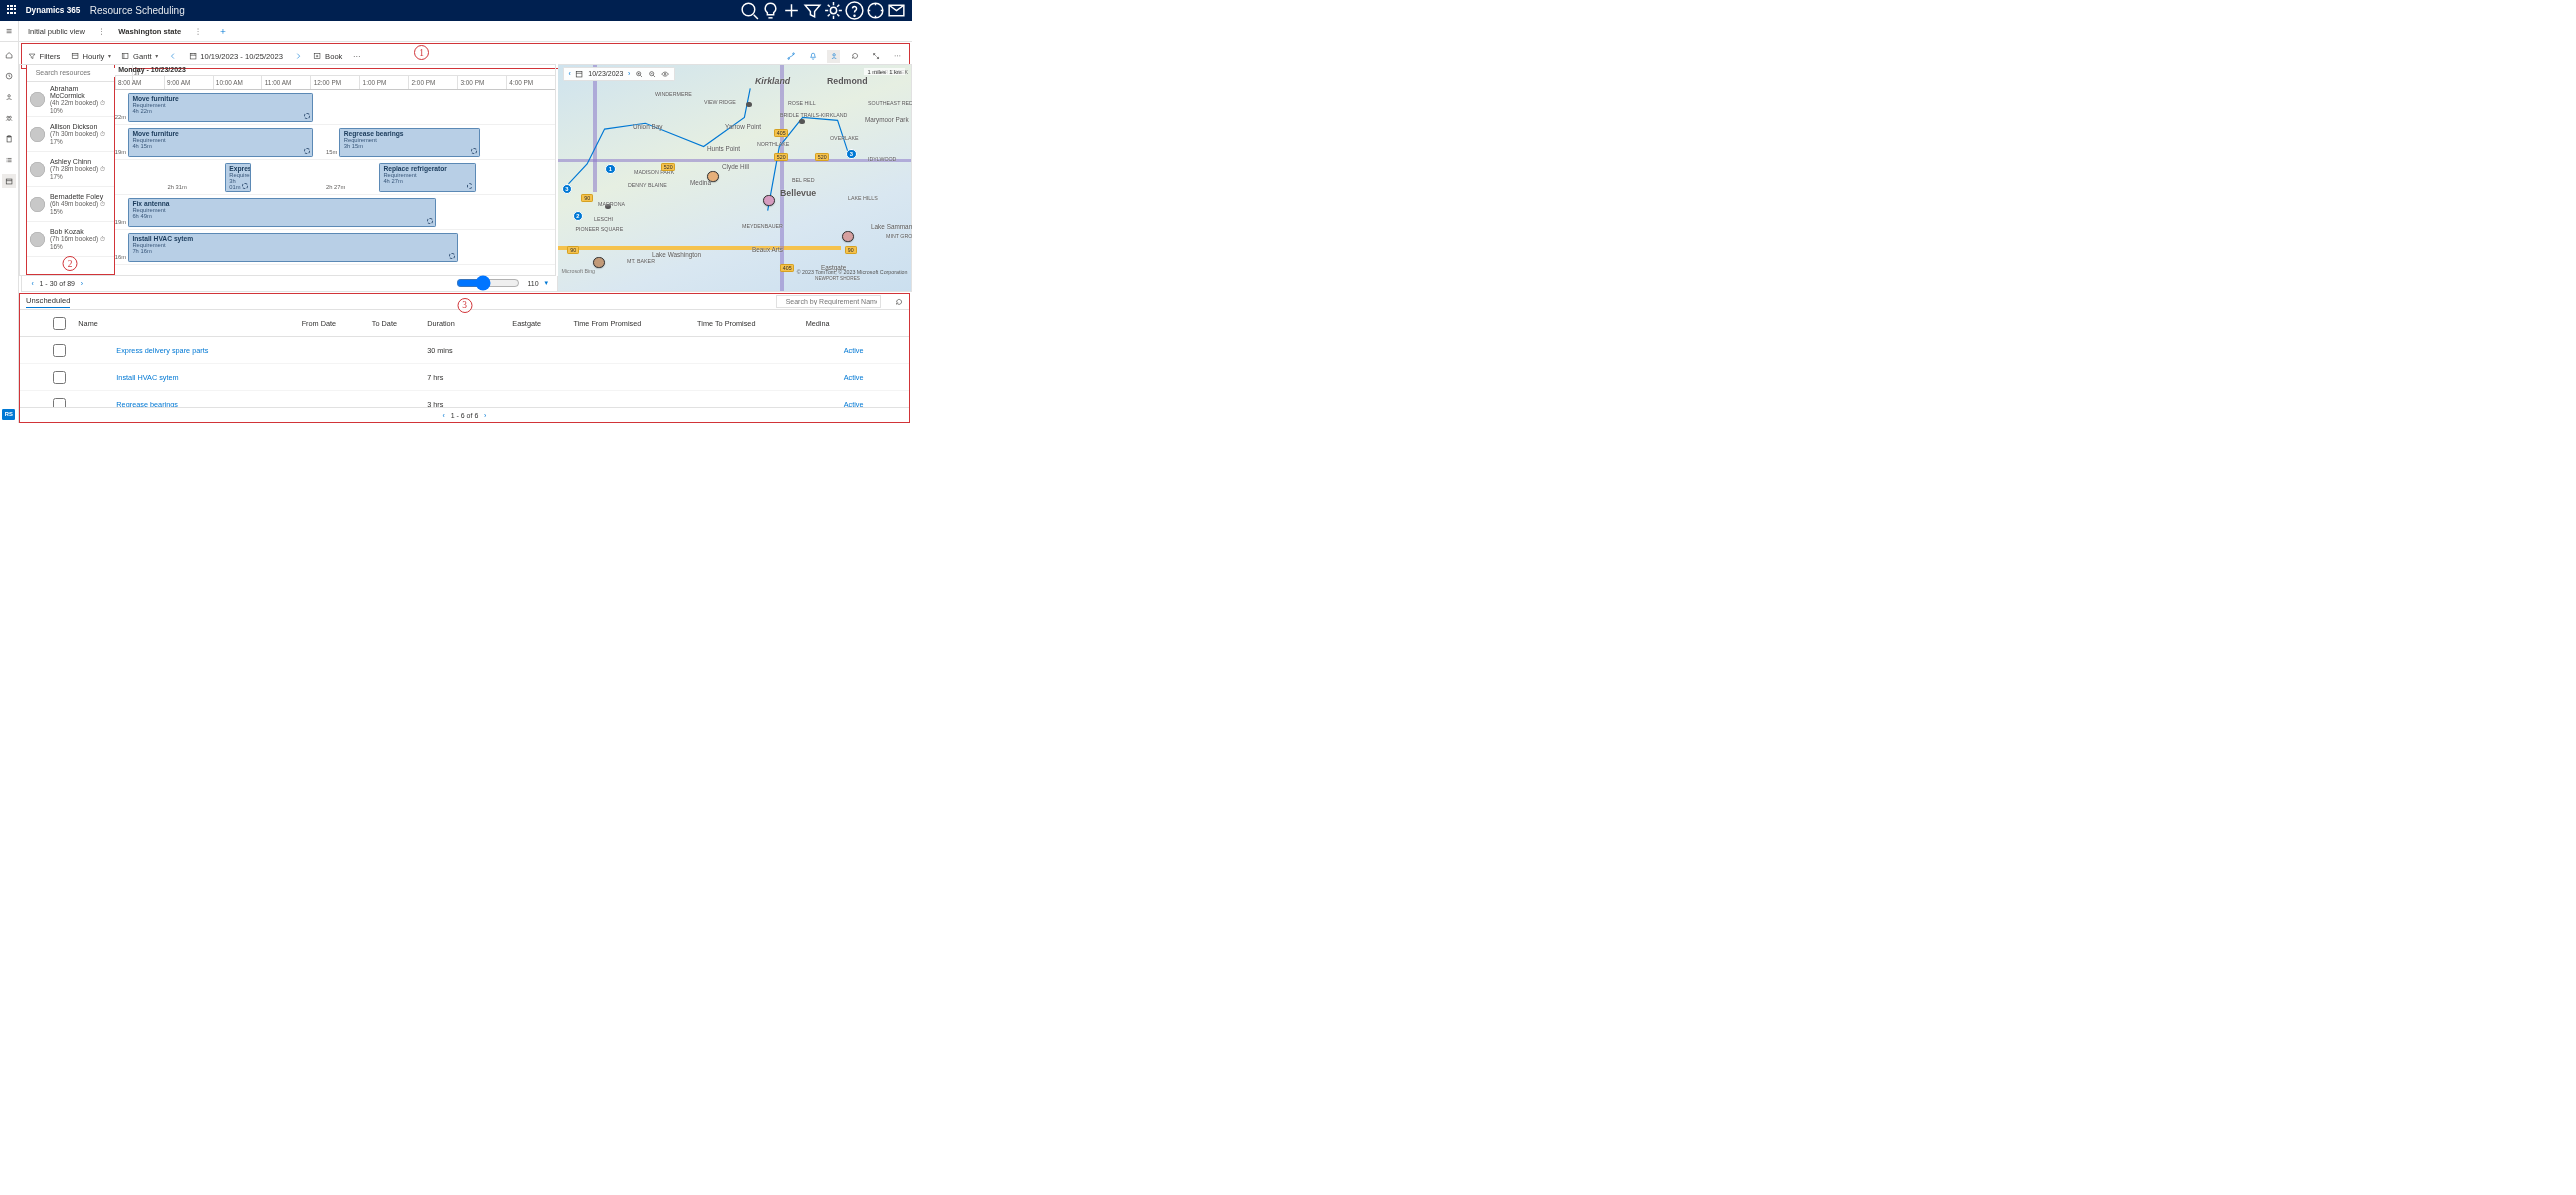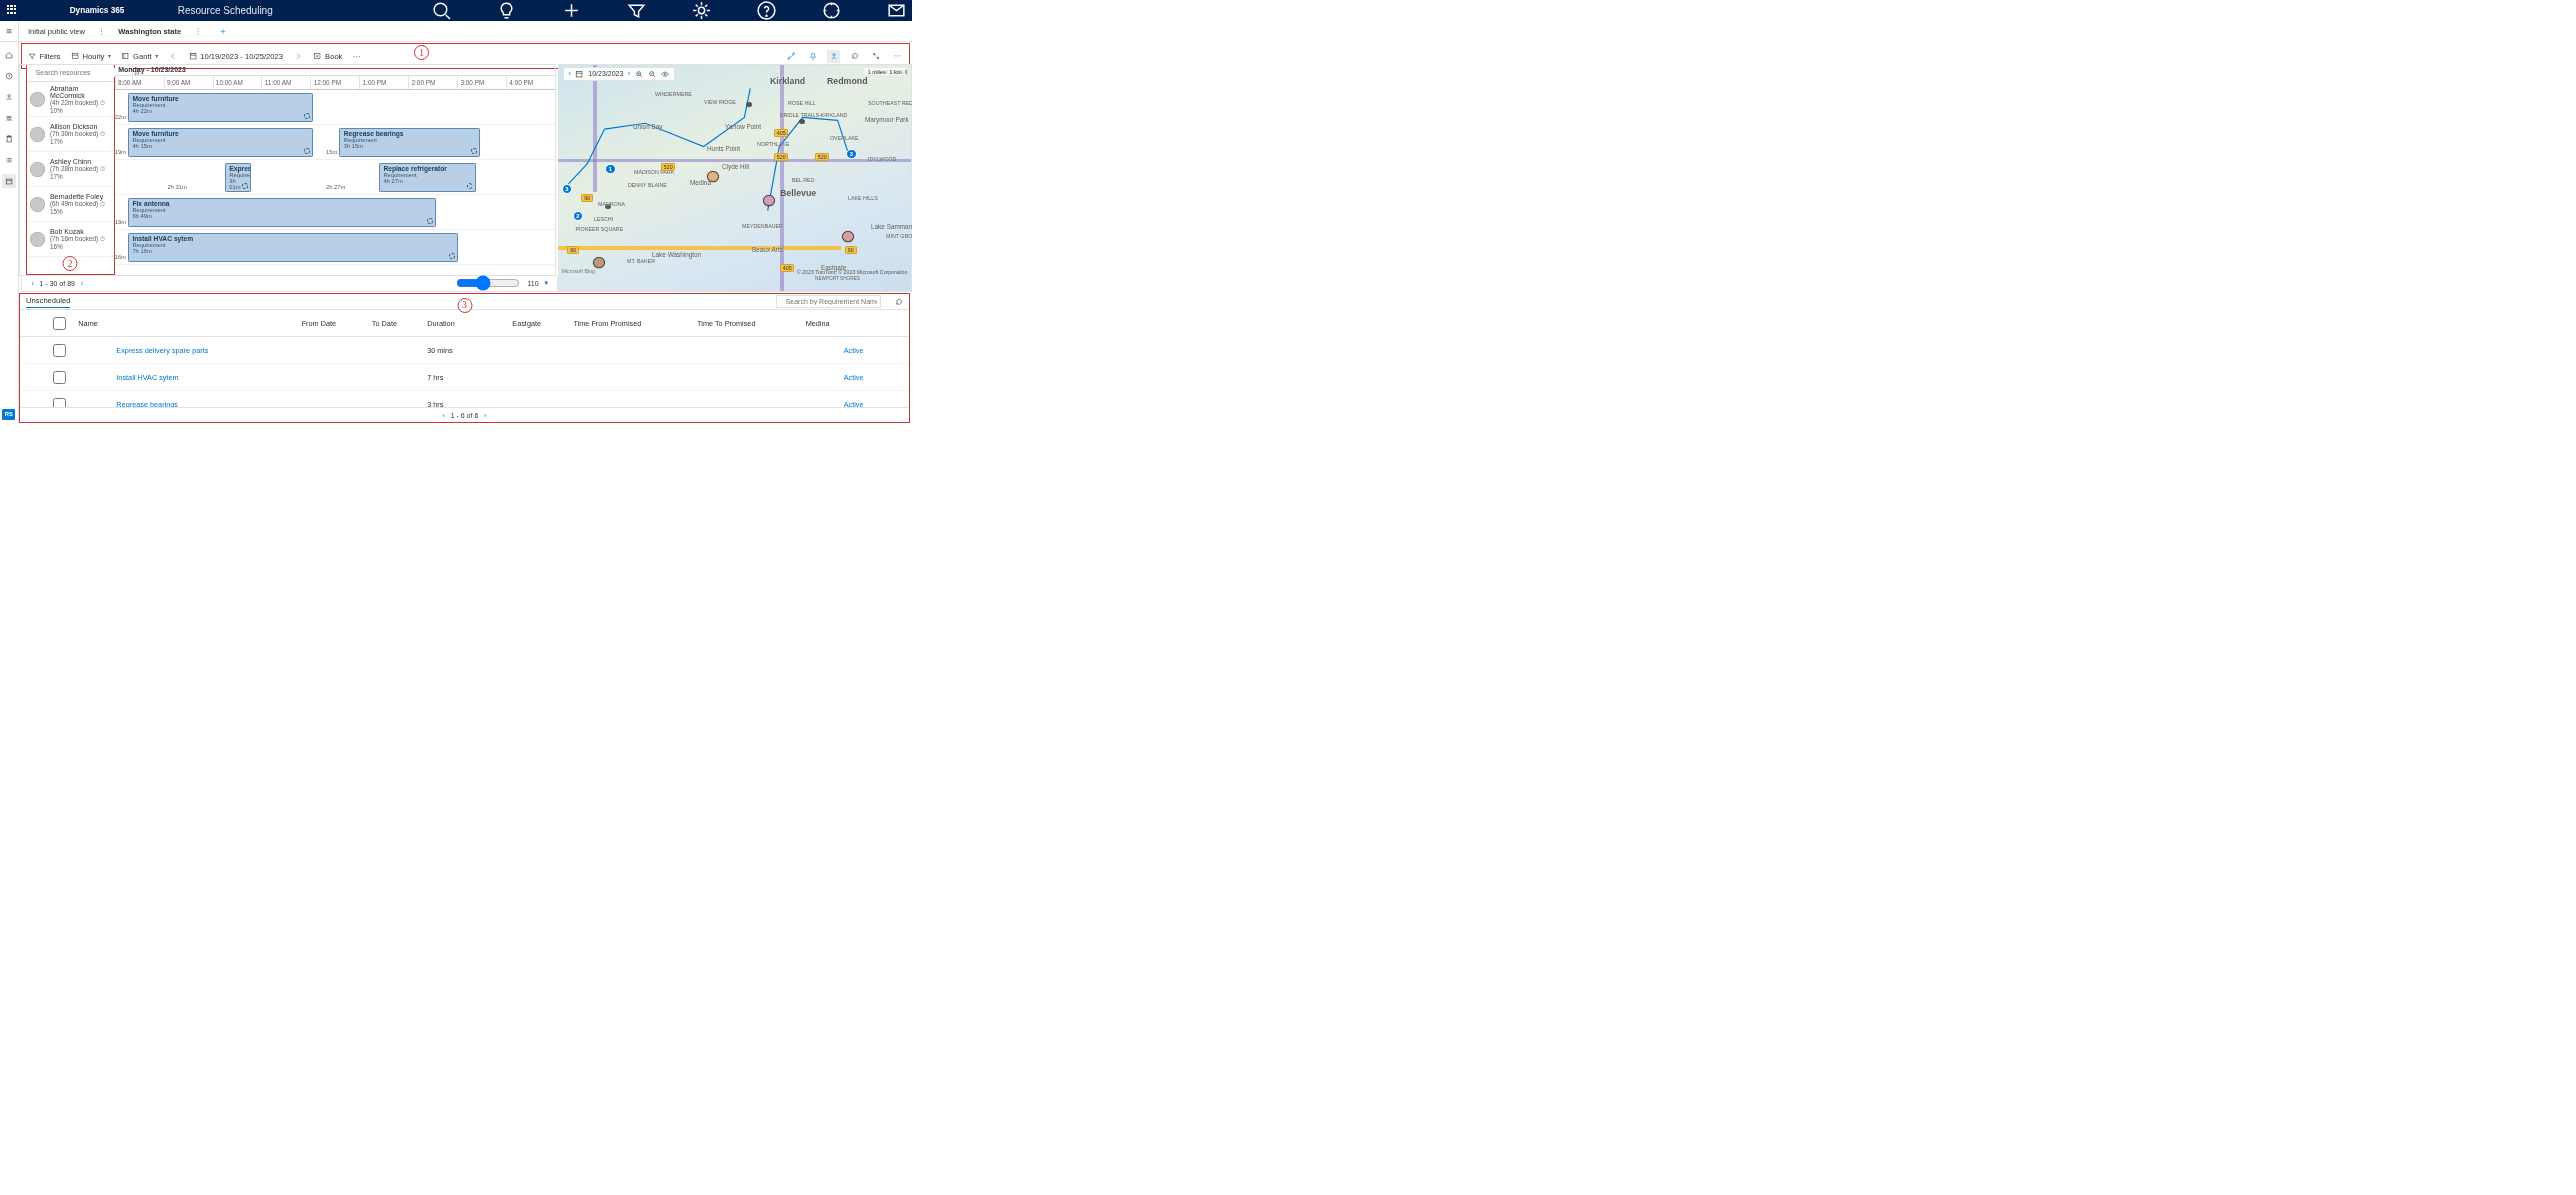--- a/index.html
+++ b/index.html
@@ -29,21 +29,20 @@
 }
 
 
 .topbar {
   background: var(--header-navy);
   color: #fff;
   height: 21px;
   display: flex;
   align-items: center;
   padding: 0 4.7px;
-  gap: 44px;
 }
 .topbar .waffle { width: 11.7px; height: 11.7px; display: grid; grid-template-columns: repeat(3,2.3px); grid-template-rows: repeat(3,2.3px); gap: 1.2px; margin: 0 7px 0 2.3px; cursor: pointer;}
 .topbar .waffle span { background: #fff; }
 .topbar .brand { font-weight: 600; font-size: 8.2px; margin-right: 9.4px; }
 .topbar .module { font-size: 10px; opacity: .9; }
 .topbar .spacer { flex: 1; }
 .topbar .ticon { width: 21px; height: 21px; display:flex; align-items:center; justify-content:center; cursor:pointer; }
 .topbar svg { stroke: #fff; fill:none; stroke-width:1.4; }
 
 
@@ -573,21 +572,21 @@
         <div class="mapnum" style="left:14.6px;top:146px;">2</div>
         <div class="mapnum" style="left:47px;top:99px;">1</div>
         <div class="mapnum" style="left:288px;top:84px;">3</div>
         <div class="mapdot" style="left:188px;top:37px;"></div>
         <div class="mapdot" style="left:241px;top:54px;"></div>
         <div class="mapdot" style="left:47px;top:139px;"></div>
         <div class="mappin" style="left:149px;top:106px;background:#e6b07a;"></div>
         <div class="mappin" style="left:205px;top:130px;background:#d69cc0;"></div>
         <div class="mappin" style="left:35px;top:192px;background:#c29a78;"></div>
         <div class="mappin" style="left:284px;top:166px;background:#d6a0a0;"></div>
-      <div class="maplabel" style="left: 212px; top: 11.7px; font-size: 8.8px; font-weight: 600;">Kirkland</div>
+      <div class="maplabel" style="left: 197px; top: 11.7px; font-size: 8.8px; font-weight: 600; font-style: italic;">Kirkland</div>
           <div class="maplabel" style="left: 269px; top: 11.7px; font-size: 8.8px; font-weight: 600;">Redmond</div>
           <div class="maplabel" style="left: 222px; top: 123px; font-size: 8.8px; font-weight: 600;">Bellevue</div>
           <div class="maplabel" style="left: 167px; top: 58px;">Yarrow Point</div>
           <div class="maplabel" style="left: 149px; top: 80px;">Hunts Point</div>
           <div class="maplabel" style="left: 164px; top: 98px;">Clyde Hill</div>
           <div class="maplabel" style="left: 132px; top: 114px;">Medina</div>
           <div class="maplabel" style="left: 194px; top: 181px;">Beaux Arts</div>
           <div class="maplabel" style="left: 75px; top: 58px;">Union Bay</div>
           <div class="maplabel" style="left: 94px; top: 186px;">Lake Washington</div>
           <div class="maplabel" style="left: 97px; top: 26px; font-size: 5.3px;">WINDERMERE</div>

